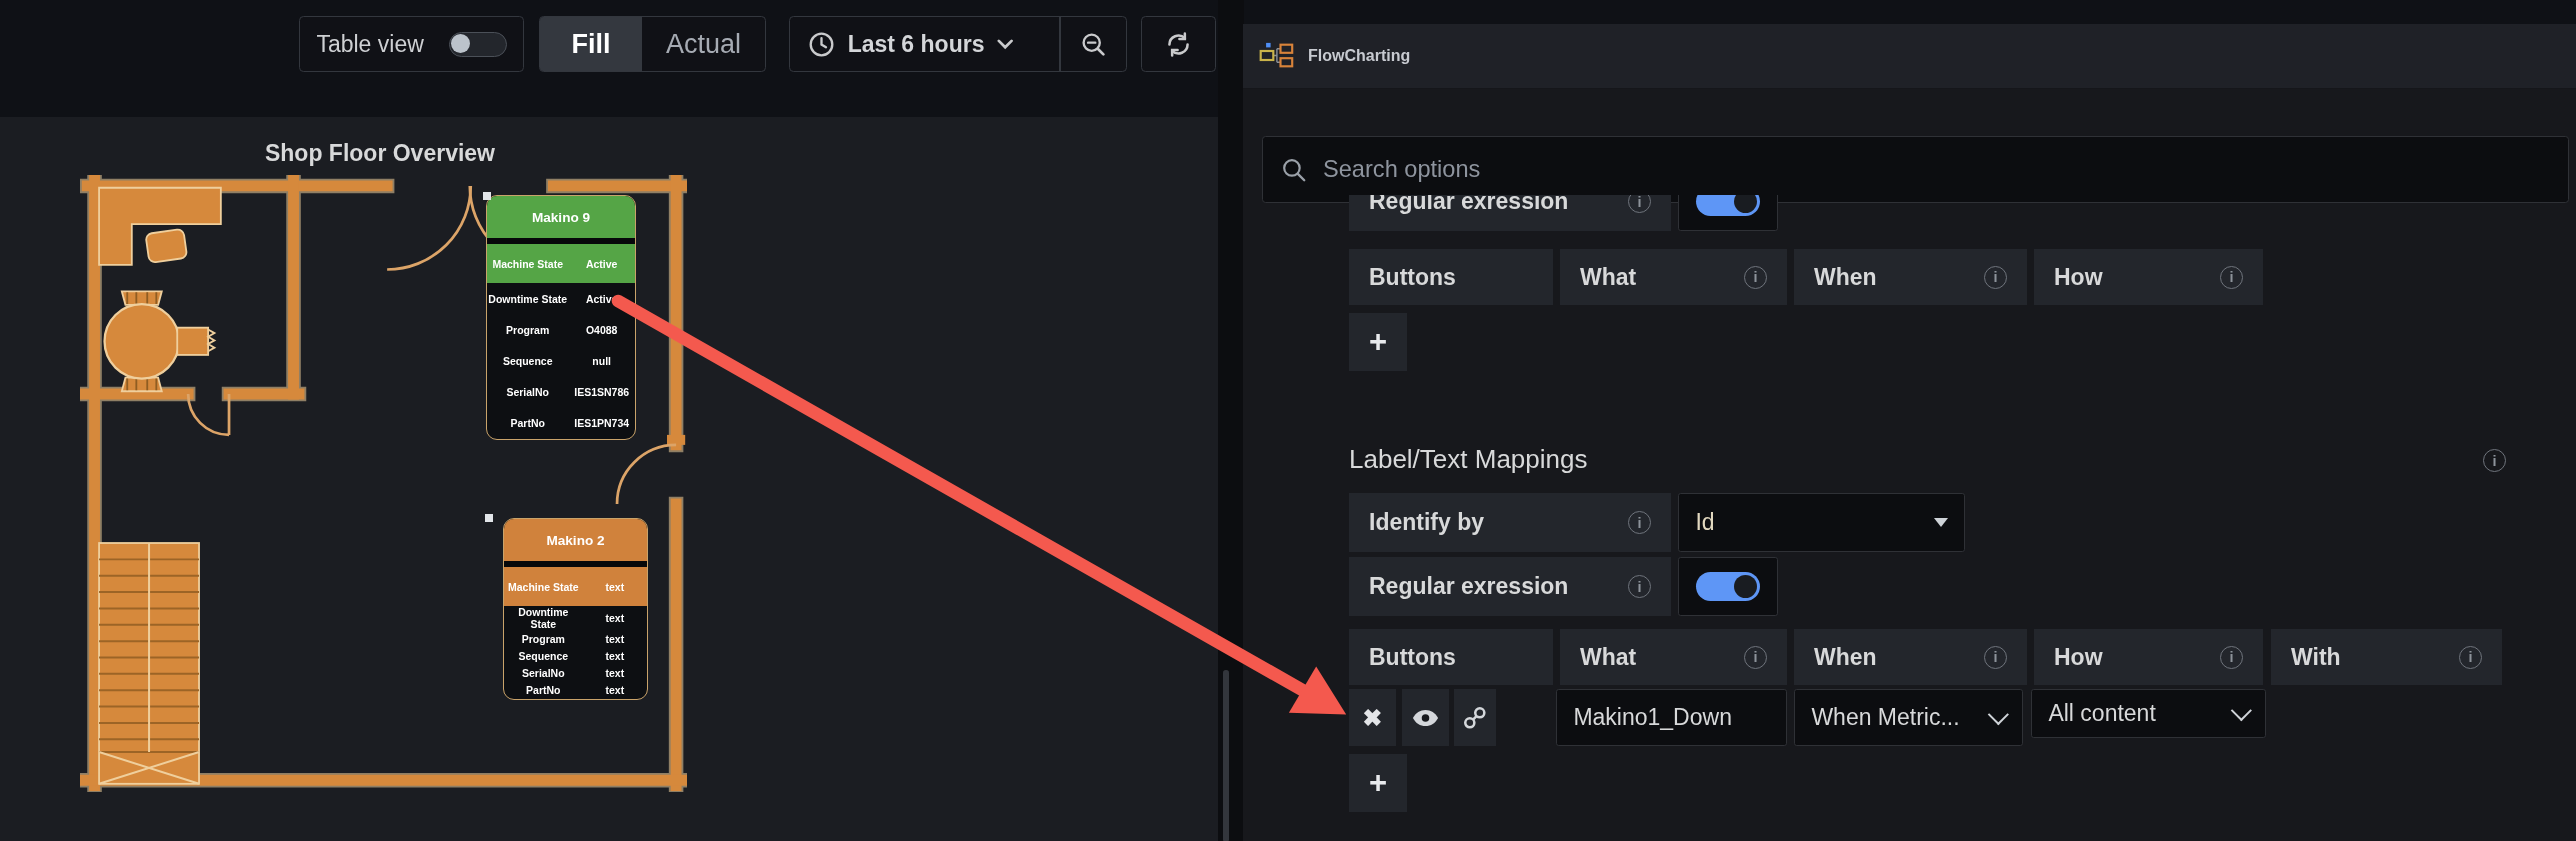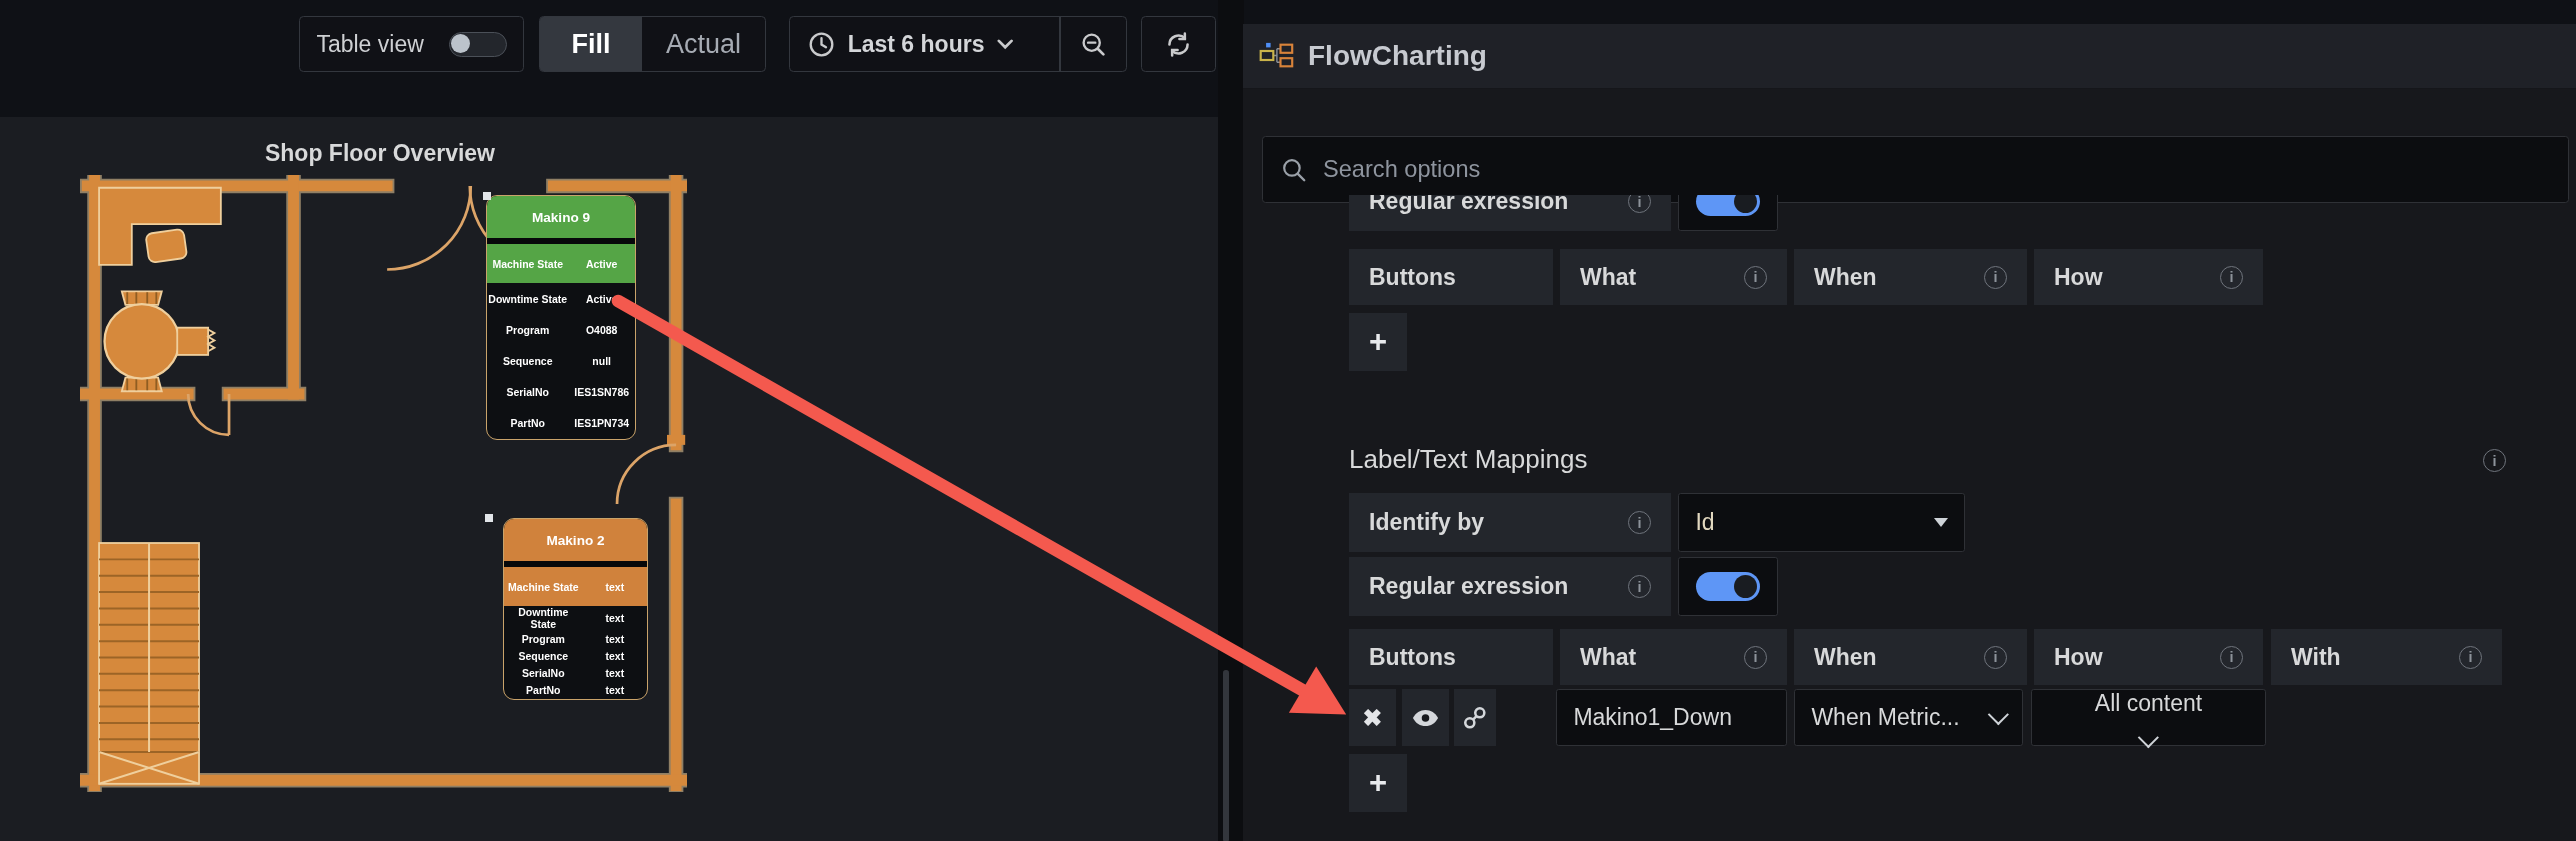--- a/index.html
+++ b/index.html
@@ -5,21 +5,21 @@
   html,body{margin:0;padding:0;background:#0f1116;}
   #app{position:relative;width:2576px;height:842px;overflow:hidden;
        font-family:"Liberation Sans",sans-serif;background:#0f1116;color:#d8d9da;}
 
   
   .left-panel{position:absolute;left:0;top:117px;width:1218px;height:724px;background:#1b1d22;}
   .pane-divider{position:absolute;left:1218px;top:0;width:25.5px;height:842px;background:#0c0d10;}
   .right-pane{position:absolute;left:1243px;top:88px;width:1333px;height:754px;background:#17181c;}
   .right-header{position:absolute;left:1243px;top:23.6px;width:1333px;height:65px;background:#1f2127;
                 border-bottom:1.8px solid #15161a;display:flex;align-items:center;gap:14.5px;padding-left:14.5px;box-sizing:border-box;}
-  .right-header .title{font-size:28px;font-weight:bold;color:#c7cad0;}
+  .right-header .title{font-size:16px;font-weight:bold;color:#c7cad0;}
   .scroll-thumb{position:absolute;left:1223px;top:670px;width:5.5px;height:172px;background:#33363c;border-radius:2.7px;}
 
   
   .tb-box{position:absolute;top:16.4px;height:56px;border:1.8px solid #33373e;border-radius:4.5px;
           box-sizing:border-box;display:flex;align-items:center;background:#101116;}
   .tb-label{font-size:23px;font-weight:500;color:#ced0d3;}
   .seg{height:100%;display:flex;align-items:center;justify-content:center;font-size:27px;}
   .seg.on{background:#34383f;color:#fff;font-weight:bold;}
   .seg.off{color:#a6abb3;font-weight:500;}
   .toggle-off{width:58px;height:25.5px;border-radius:13.6px;background:#23262c;border:1.8px solid #4b5058;position:relative;box-sizing:border-box;}
@@ -254,21 +254,21 @@
     </span>
   </div>
   <div class="field" style="left:1556px;top:689px;width:231px;height:57px;padding:0;">
     <input style="width: 100%; background: transparent; border: none; outline: none; color: rgb(216, 217, 218); font-size: 23px; padding: 0px 16.4px; font-family: &quot;Liberation Sans&quot;, sans-serif;" value="Makino1_Down">
   </div>
   <div class="field" style="left:1794px;top:689px;width:229px;height:57px;">
     <span>When Metric...</span>
     <span class="spacer"></span>
       <span class="chev"></span>
   </div>
-  <div class="field" style="left:2031px;top:689px;width:235px;height:57px;flex-direction:column;">
+  <div class="field" style="left:2031px;top:689px;width:235px;height:49px;">
     <span>All content</span>
     <span class="spacer"></span>
       <span class="chev"></span>
   </div>
   <div class="plus-btn" style="left:1349px;top:754px;">+</div>
 
   <div class="panel-title">Shop Floor Overview</div>
 
   <svg style="position:absolute;left:80px;top:175px;" width="607" height="617" viewBox="0 0 668 679">
 

